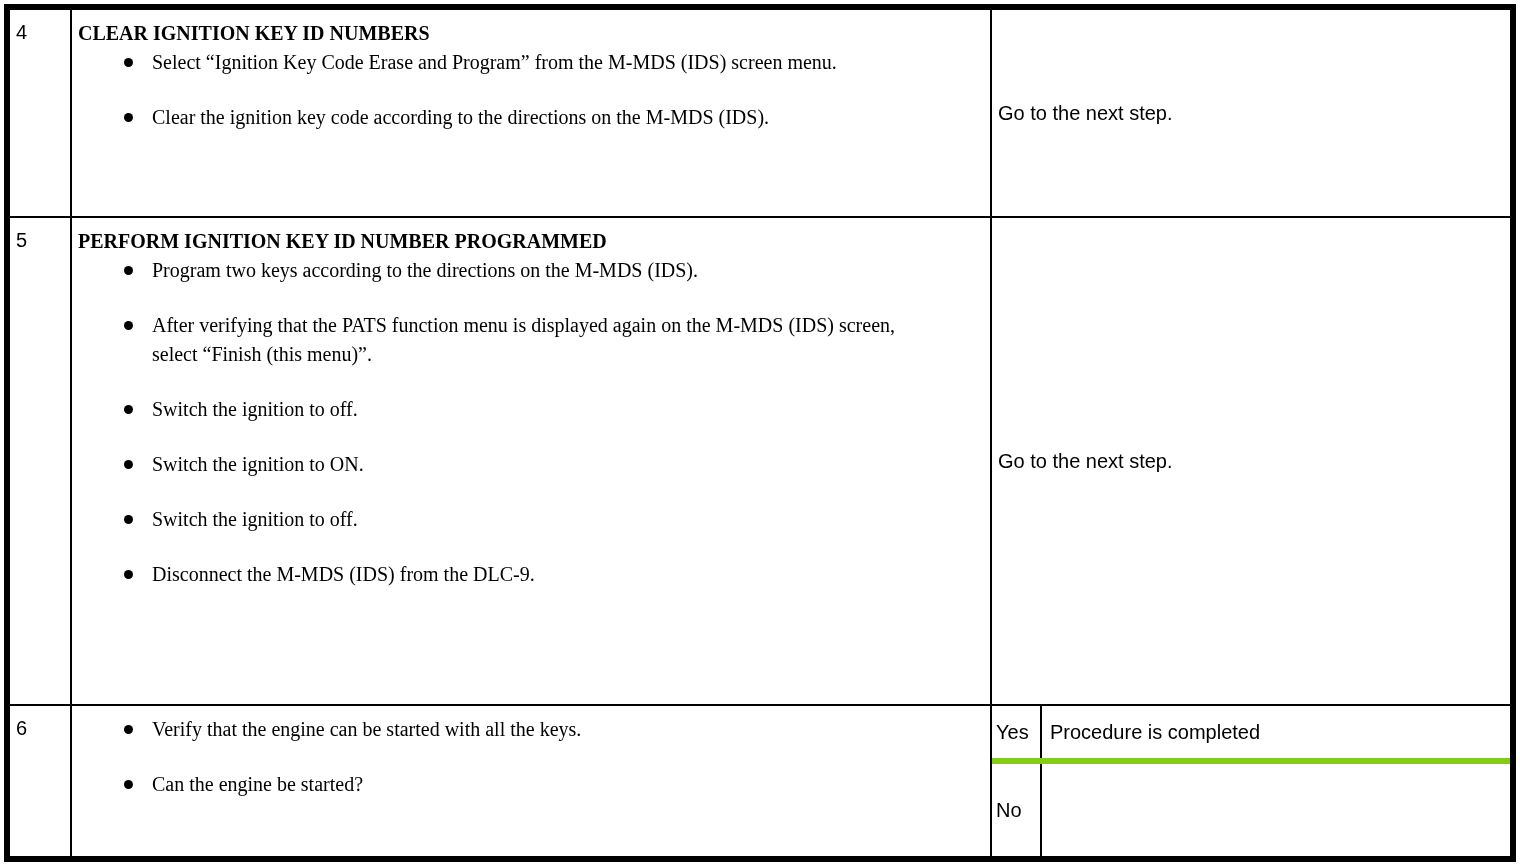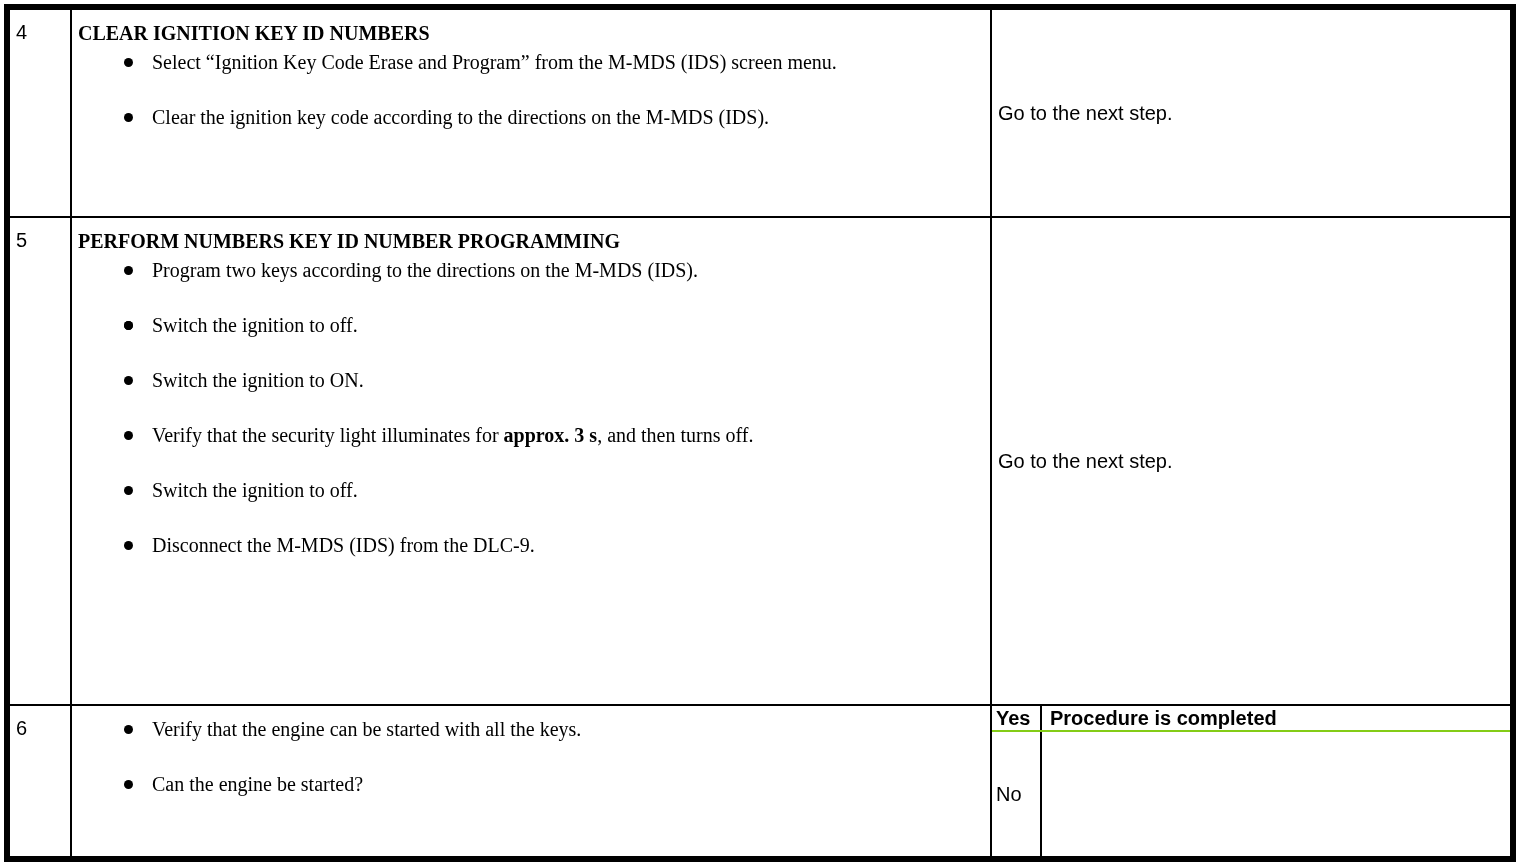--- a/index.html
+++ b/index.html
@@ -51,22 +51,22 @@
     position: absolute;
     left: 0; top: 10px;
     width: 9px; height: 9px;
     border-radius: 50%;
     background: #000;
   }
   .b { font-weight: bold; }
   .results { width: 518px; flex: none; display: flex; flex-direction: column; }
   .result { display: flex; }
   .single { flex: 1; align-items: center; padding-left: 6px; border-radius: 6px; }
-  .split.first { height: 24px; flex: none; font-weight: bold; }
-  .split.bt { border-top: 2px solid #84cc16; flex: 1; }
+  .split.first { height: 52px; flex: none; }
+  .split.bt { border-top: 6px solid #84cc16; flex: 1; }
   .flag {
     width: 50px; flex: none;
     border-right: 2px solid #000;
     display: flex; align-items: center;
     padding-left: 4px;
   }
   .split .rtext { flex: 1; display: flex; align-items: center; padding: 4px 8px; }
 </style>
 </head>
 <body>
@@ -83,27 +83,26 @@
       </div>
       <div class="cell results">
         <div class="result single">
           <div class="rtext">Go to the next step.</div>
         </div>
       </div>
     </div>
     <div class="row h5">
       <div class="cell num"><span>5</span></div>
       <div class="cell action">
-        <div class="title">PERFORM NUMBERS KEY ID NUMBER PROGRAMMING</div>
+        <div class="title">PERFORM IGNITION KEY ID NUMBER PROGRAMMED</div>
         <ul class="bullets">
           <li class="bullet"><span class="dot"></span><span>Program two keys according to the directions on the M-MDS (IDS).</span></li>
-          <li class="bullet"><span class="dot"></span></li>
+          <li class="bullet"><span class="dot"></span><span>After verifying that the PATS function menu is displayed again on the M-MDS (IDS) screen, select “Finish (this menu)”.</span></li>
           <li class="bullet"><span class="dot"></span><span>Switch the ignition to off.</span></li>
           <li class="bullet"><span class="dot"></span><span>Switch the ignition to ON.</span></li>
-          <li class="bullet"><span class="dot"></span><span>Verify that the security light illuminates for </span><span class="b">approx. 3 s</span><span>, and then turns off.</span></li>
           <li class="bullet"><span class="dot"></span><span>Switch the ignition to off.</span></li>
           <li class="bullet"><span class="dot"></span><span>Disconnect the M-MDS (IDS) from the DLC-9.</span></li>
         </ul>
       </div>
       <div class="cell results">
         <div class="result single">
           <div class="rtext">Go to the next step.</div>
         </div>
       </div>
     </div>

